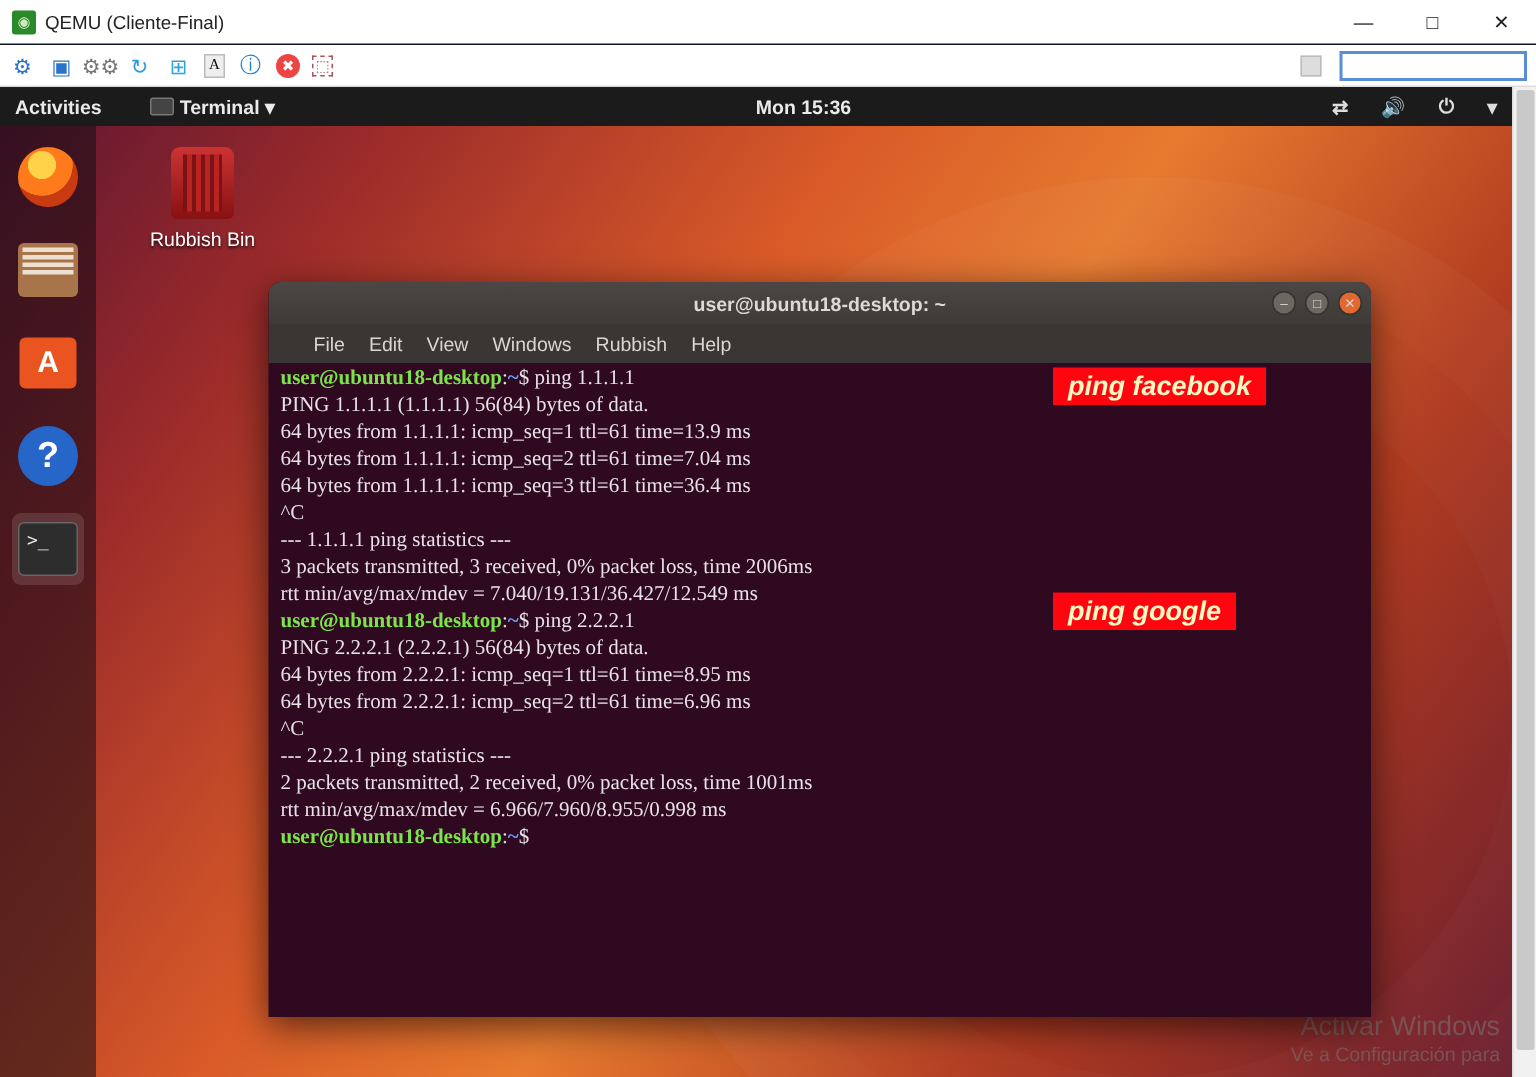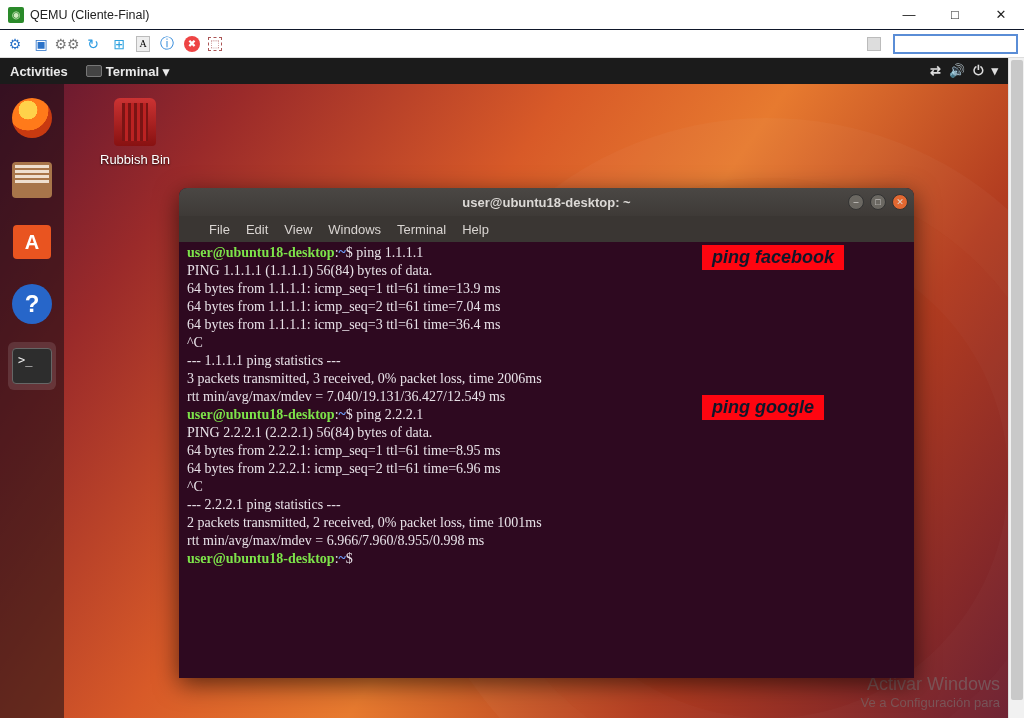--- a/index.html
+++ b/index.html
@@ -43,21 +43,21 @@
   background: linear-gradient(125deg,#5a1432 0%, #9a2a2a 18%, #d85a28 40%, #e77a2f 55%, #b23c20 75%, #6b1d2e 100%);
 }
 .guest-body::before{
   content:"";position:absolute;right:-120px;top:60px;width:600px;height:600px;border-radius:50%;
   border:60px solid rgba(255,255,255,.03);box-shadow:0 0 0 60px rgba(255,255,255,.02) inset;
 }
 
 .gnome-topbar{
   height:26px;background:#1b1b1b;color:#eaeaea;display:flex;align-items:center;padding:0 10px;font-size:13px;font-weight:600;
 }
-.gnome-topbar .g-left,.gnome-topbar .g-right{display:flex;align-items:flex-start;gap:8px}
+.gnome-topbar .g-left,.gnome-topbar .g-right{display:flex;align-items:flex-end;gap:22px}
 .g-terminal{display:flex;align-items:center;gap:4px;margin-left:10px}
 .g-terminal .mini{width:16px;height:12px;background:#444;border:1px solid #777;border-radius:2px}
 .g-center{flex:1;text-align:center}
 .g-right{margin-left:auto}
 .g-icon{font-size:13px;color:#ddd}
 
 .dock{
   position:absolute;left:0;top:26px;bottom:0;width:64px;background:rgba(20,12,20,.55);
   display:flex;flex-direction:column;align-items:center;padding-top:10px;gap:14px;
 }
@@ -91,21 +91,21 @@
 .term-menubar span{cursor:pointer}
 .term-body{
   padding:2px 8px 8px;font-family:Liberation Serif, serif;font-size:14px;
   line-height:18px;white-space:pre;color:#e8e2e8;height:calc(100% - 54px);overflow:hidden
 }
 .ps-user{color:#7de34a;font-weight:700}
 .ps-path{color:#6ea0ff;font-weight:700}
 .ps-sep{color:#e8e2e8}
 
 
-.annot{position:absolute;background:#ff0510;color:#0f172a;font-weight:700;font-size:18px;padding:2px 10px;font-style:italic;font-family:"Segoe UI",sans-serif}
+.annot{position:absolute;background:#ff0510;color:#fef9c3;font-weight:700;font-size:18px;padding:2px 10px;font-style:italic;font-family:"Segoe UI",sans-serif}
 .annot1{left:702px;top:245px}
 .annot2{left:702px;top:395px}
 
 
 .wm{position:absolute;right:8px;bottom:8px;color:rgba(120,120,120,.55);text-align:right;font-size:13px}
 .wm .l1{font-size:18px;}
 
 
 .outer-scroll{width:16px;height:660px;background:#f1f1f1;border-left:1px solid #ddd}
 .outer-scroll .thumb{margin:2px;width:12px;height:640px;background:#c9c9c9;border-radius:2px}
@@ -140,20 +140,21 @@
   <div class="guest-area">
     <div class="guest-body">
       <div class="gnome-topbar">
         <div class="g-left">
           <span>Activities</span>
           <span class="g-terminal">
             <span class="mini"></span>
             <span>Terminal ▾</span>
           </span>
         </div>
+        <div class="g-center">Mon 15:36</div>
         <div class="g-right">
           <span class="g-icon">⇄</span>
           <span class="g-icon">🔊</span>
           <span class="g-icon">⏻</span>
           <span class="g-icon">▾</span>
         </div>
       </div>
 
       <div class="dock">
         <div class="dock-item">
@@ -196,21 +197,21 @@
       <div class="t-circle tc-min">–</div>
       <div class="t-circle tc-max">□</div>
       <div class="t-circle tc-close">✕</div>
     </div>
   </div>
   <div class="term-menubar">
     <span>File</span>
     <span>Edit</span>
     <span>View</span>
     <span>Windows</span>
-    <span>Terminal</span>
+    <span>Rubbish</span>
     <span>Help</span>
   </div>
   <div class="term-body" id="term-body"><span class="ps-user">user@ubuntu18-desktop</span><span class="ps-sep">:</span><span class="ps-path">~</span><span class="ps-sep">$ </span>ping 1.1.1.1
 PING 1.1.1.1 (1.1.1.1) 56(84) bytes of data.
 64 bytes from 1.1.1.1: icmp_seq=1 ttl=61 time=13.9 ms
 64 bytes from 1.1.1.1: icmp_seq=2 ttl=61 time=7.04 ms
 64 bytes from 1.1.1.1: icmp_seq=3 ttl=61 time=36.4 ms
 ^C
 --- 1.1.1.1 ping statistics ---
 3 packets transmitted, 3 received, 0% packet loss, time 2006ms

